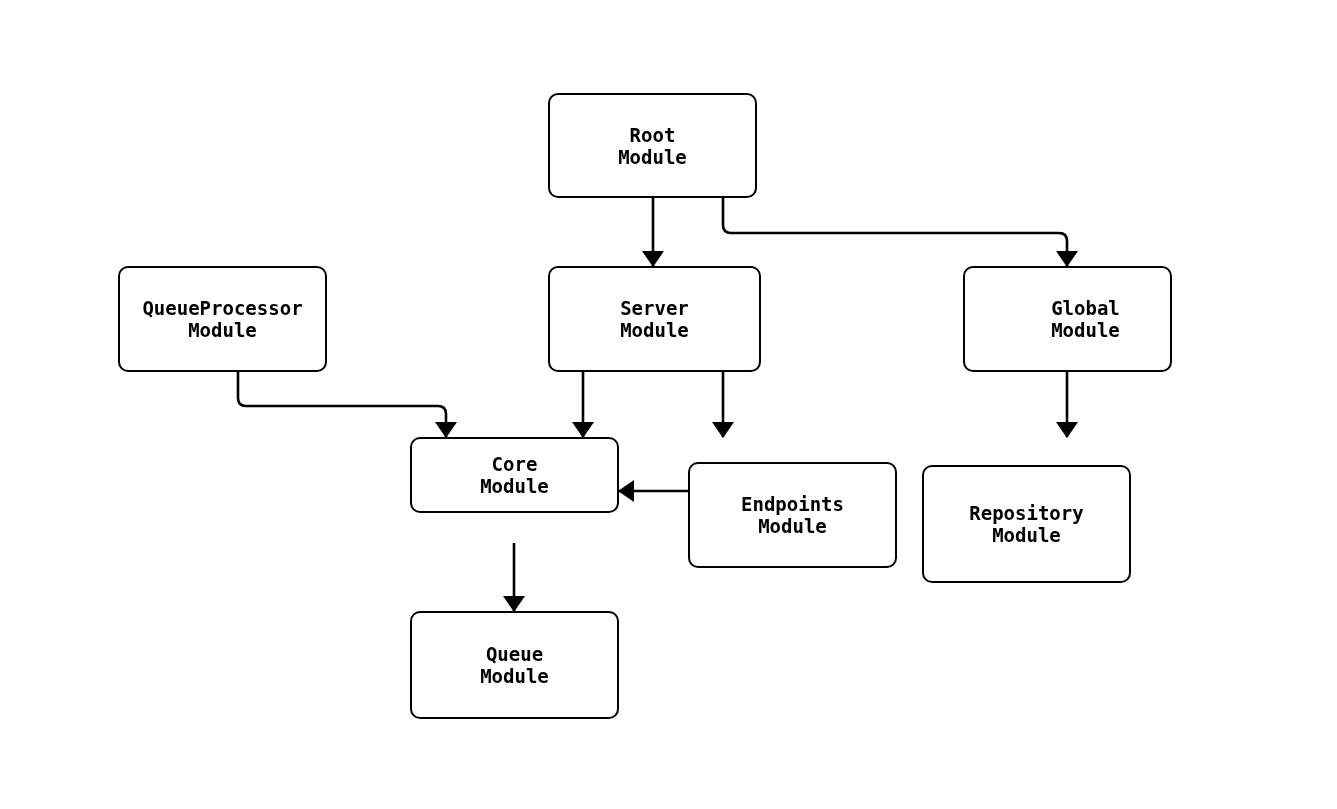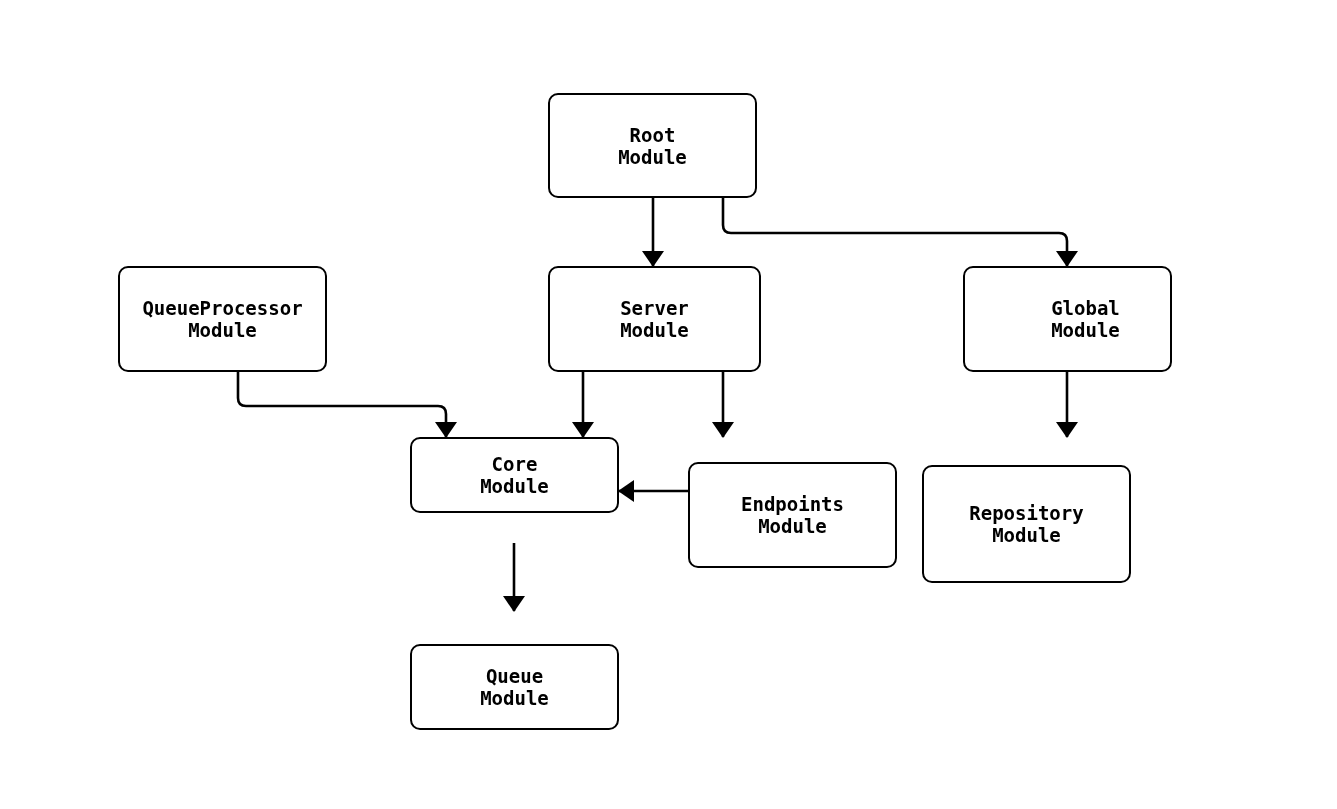--- a/index.html
+++ b/index.html
@@ -72,15 +72,15 @@
     <div class="node" style="left: 548px; top: 266px; width: 213px; height: 106px;"><span>Server
 Module</span></div>
     <div class="node" style="left: 963px; top: 266px; width: 209px; height: 106px; padding-left: 36px;"><span>Global
 Module</span></div>
     <div class="node" style="left: 410px; top: 437px; width: 209px; height: 76px;"><span>Core
 Module</span></div>
     <div class="node" style="left: 688px; top: 437px; width: 209px; height: 106px; margin-top: 25px;"><span>Endpoints
 Module</span></div>
     <div class="node" style="left: 922px; top: 437px; width: 209px; height: 118px; margin-top: 28px;"><span>Repository
 Module</span></div>
-    <div class="node" style="left: 410px; top: 611px; width: 209px; height: 86px; margin-top: 33px;"><span>Queue
+    <div class="node" style="left: 410px; top: 611px; width: 209px; height: 108px;"><span>Queue
 Module</span></div>
   </div>
 
 </body></html>

